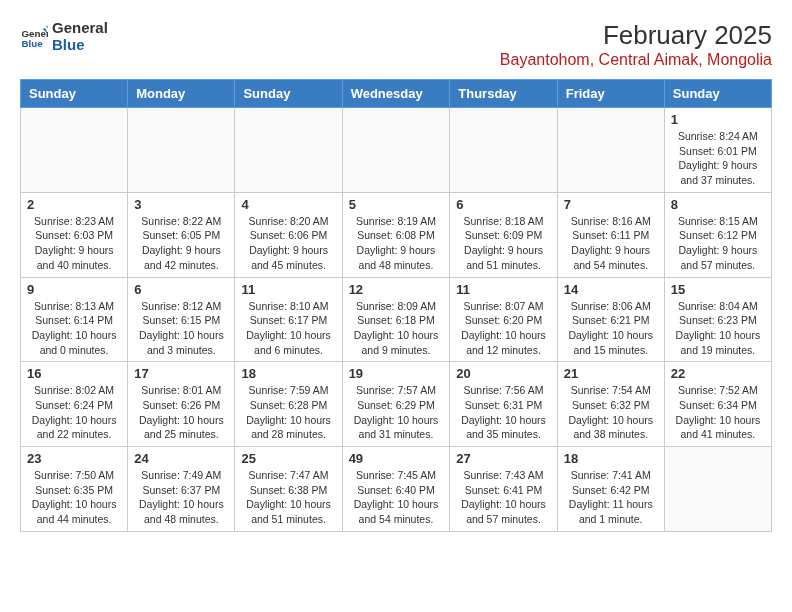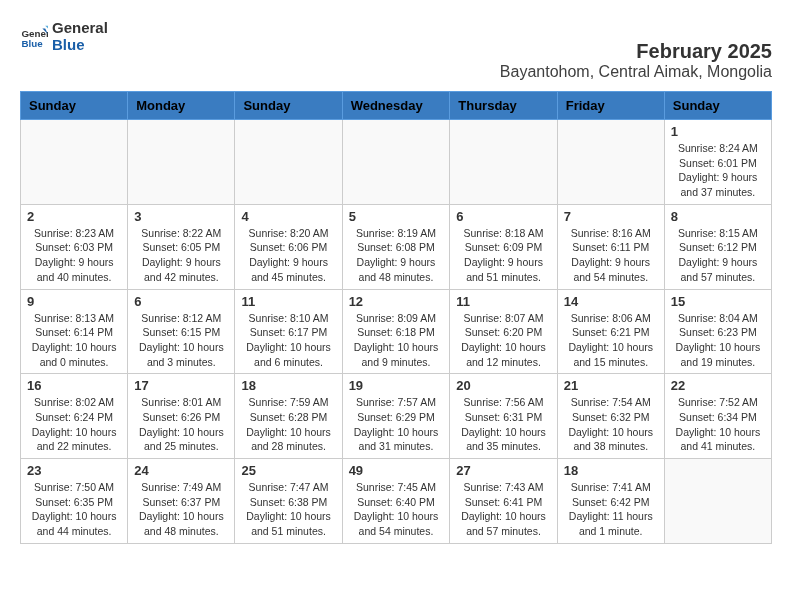--- a/index.html
+++ b/index.html
@@ -18,37 +18,36 @@
     .logo-icon {
       width: 28px;
       height: 28px;
       margin-right: 4px;
     }
     .title-section {
       text-align: right;
       margin-bottom: 2px;
     }
     .main-title {
-      font-size: 20px;
-      font-weight: bold;
+      font-size: 26px;
+      font-weight: normal;
       color: #333;
-      margin-top: 20px;
     }
     .sub-title {
       font-size: 16px;
-      color: #404040;
+      color: #b91c1c;
     }
     .calendar {
       width: 100%;
       border-collapse: collapse;
       margin-top: 8px;
     }
     .calendar th {
       background-color: #3a7cc1;
-      color: #000000;
+      color: #ffffff;
       text-align: left;
       padding: 6px 8px;
       font-size: 13px;
       border: 1px solid #5a9cdf;
     }
     .calendar td {
       border: 1px solid #ccc;
       vertical-align: top;
       padding: 4px 6px;
       width: 108px;

